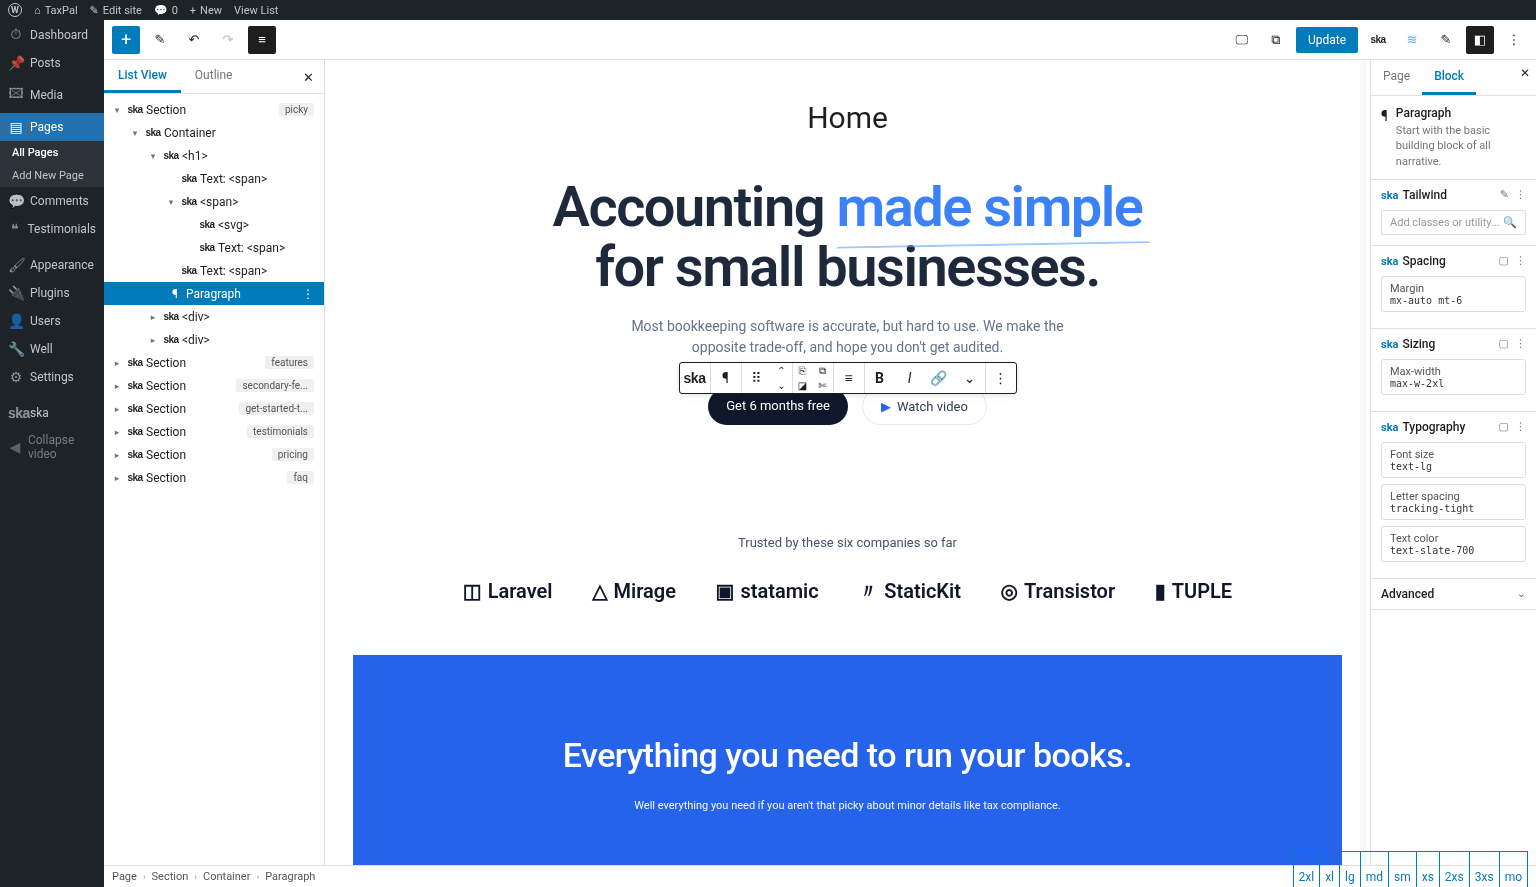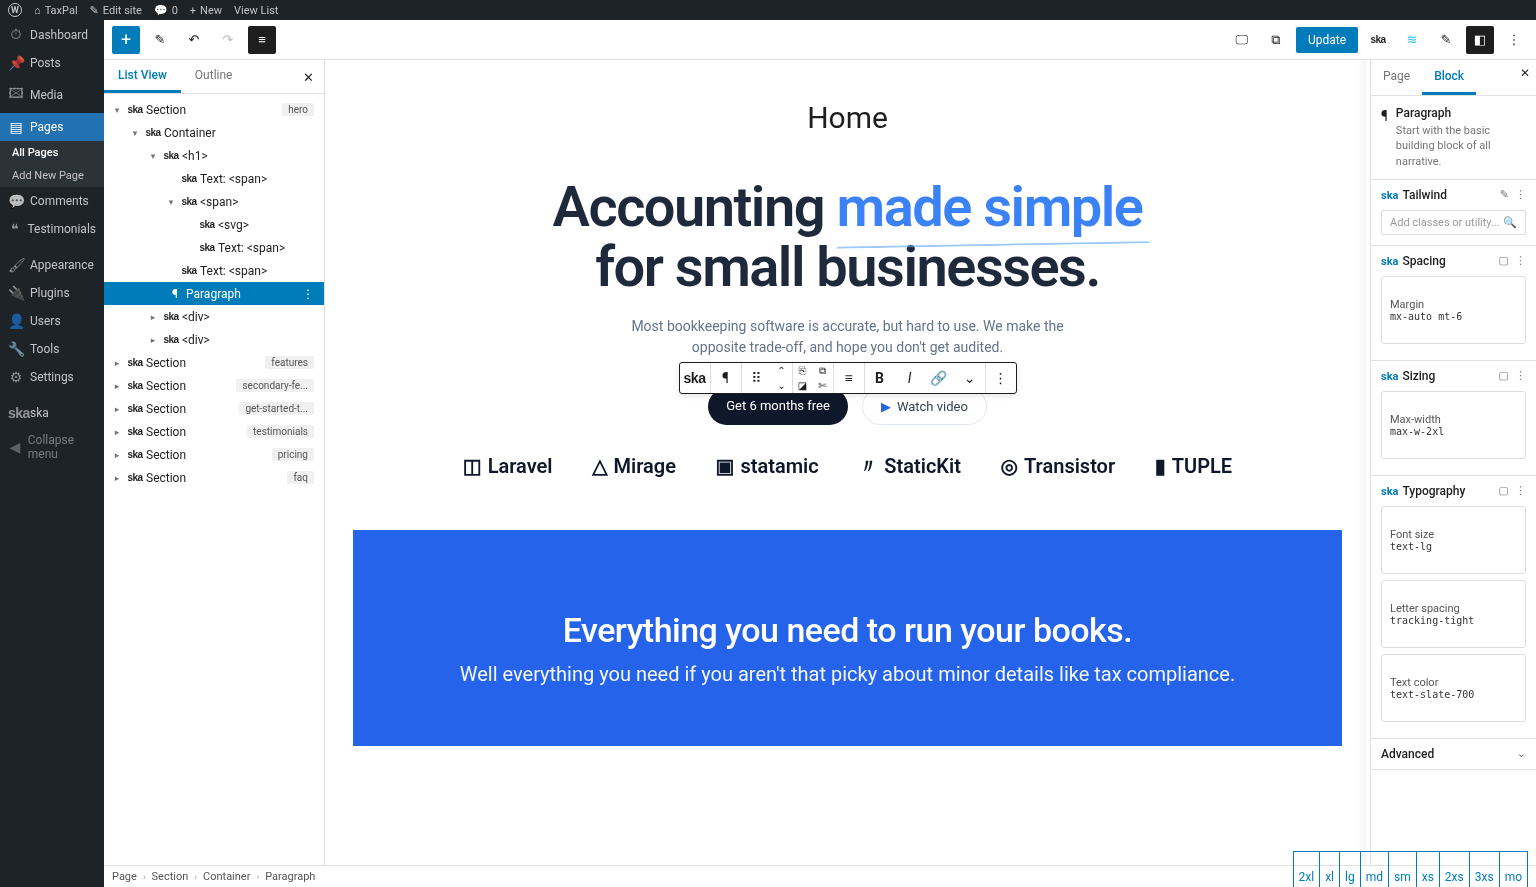--- a/index.html
+++ b/index.html
@@ -58,21 +58,21 @@
 .hero-title .highlight::after { content:''; position:absolute; left:0; right:-8px; bottom:-6px; height:12px; border-bottom:2px solid #60a5fa; border-radius:50% 50% 0 0 / 100% 100% 0 0; transform:rotate(-1deg); opacity:0.6;}
 .hero-sub { font-size: 14px; color: #64748b; text-align: center; max-width: 440px; margin: 18px auto 0; line-height:1.5; }
 .hero-buttons { display: flex; gap: 14px; justify-content: center; margin-top: 30px; }
 .btn-dark { background: #0f172a; color: #fff; padding: 10px 18px; border-radius: 20px; font-size: 13px; }
 .btn-outline { border: 1px solid #e2e8f0; padding: 10px 18px; border-radius: 20px; font-size: 13px; display:flex; align-items:center; gap:6px; color:#334155;}
 .trusted { text-align: center; font-size: 13px; color: #475569; margin-top: 110px; }
 .logos { display: flex; justify-content: space-around; align-items: center; margin-top: 28px; padding: 0 30px; color:#0f172a;}
 .logo-item { font-size: 20px; font-weight: 600; display:flex; align-items:center; gap:6px;}
 .blue-section { background: #2563eb; margin: 50px -60px 0; padding: 80px 60px 60px; text-align: center; color: #fff; }
 .blue-title { font-size: 34px; font-weight: 500; letter-spacing:-0.5px;}
-.blue-sub { font-size: 20px; margin-top: 12px; opacity: 0.95; }
+.blue-sub { font-size: 11px; margin-top: 24px; opacity: 0.95; }
 
 
 .block-toolbar { position: absolute; left: 50%; transform: translateX(-50%); top: 302px; display: flex; background: #fff; border: 1px solid #1e1e1e; border-radius: 3px; box-shadow: 0 2px 6px rgba(0,0,0,0.1); }
 .toolbar-group { display: flex; border-right: 1px solid #ddd; }
 .toolbar-group:last-child { border-right: none; }
 .toolbar-btn { width: 30px; height: 30px; display: flex; align-items: center; justify-content: center; cursor: pointer; font-size:14px;}
 .toolbar-btn-sm { width:20px; height:15px; font-size:10px;}
 .toolbar-stack { display:flex; flex-direction:column; justify-content:center;}
 
 
@@ -84,21 +84,21 @@
 .block-card { padding: 10px 10px; border-bottom: 1px solid #e0e0e0; display:flex; gap:8px; align-items:flex-start;}
 .block-card-icon { font-size:14px; padding-top:2px;}
 .block-card-body { flex:1;}
 .block-card-title { font-weight: 500; font-size:12px; margin-bottom:3px;}
 .block-card-desc { font-size: 11px; color: #757575; line-height:1.4;}
 .panel-section { border-bottom: 1px solid #e0e0e0; }
 .panel-header { display: flex; align-items: flex-start; justify-content: space-between; padding: 8px 10px; font-size: 12px; font-weight: 500; }
 .panel-header-icons { display: flex; gap: 6px; color:#757575; font-size:11px;}
 .panel-body { padding: 0 10px 10px; }
 .input-addclass { width: 100%; border: 1px solid #ddd; padding: 5px 8px; font-size: 11px; border-radius: 2px; color:#999;}
-.prop-box { border: 1px solid #ddd; border-radius: 3px; padding: 21px 8px; margin-bottom:6px;}
+.prop-box { border: 1px solid #ddd; border-radius: 3px; padding: 5px 8px; margin-bottom:6px;}
 .prop-label { font-size: 11px; color: #555; }
 .prop-value { font-family: monospace; font-size: 10px; color: #333; }
 .ska-prefix { color:#007cba; font-weight:bold; font-size:11px; margin-right:4px;}
 
 
 .breadcrumb-bar { position:absolute; bottom:0; left:0; right:0; height:22px; border-top:1px solid #e0e0e0; background:#fff; display:flex; align-items:center; justify-content:space-between; padding:0 8px; font-size:11px; color:#555;}
 .breadcrumb-trail { display:flex; gap:6px; align-items:center;}
 .bc-sep { color:#999; font-size:9px;}
 .bp-buttons { display:flex; gap:0; border:1px solid #007cba;}
 .bp-btn { padding:18px 5px; font-size:12px; border-right:1px solid #007cba; color:#007cba; cursor:pointer;}
@@ -170,34 +170,34 @@
   <div class="admin-menu-item">
       <span class="icon">🔌</span>
       <span>Plugins</span>
     </div>
   <div class="admin-menu-item">
       <span class="icon">👤</span>
       <span>Users</span>
     </div>
   <div class="admin-menu-item">
       <span class="icon">🔧</span>
-      <span>Tools</span>
+      <span>Well</span>
     </div>
   <div class="admin-menu-item">
       <span class="icon">⚙</span>
       <span>Settings</span>
     </div>
   <div style="height:8px"></div>
   <div class="admin-menu-item">
       <span class="icon ska-ico">ska</span>
       <span>ska</span>
     </div>
   <div class="admin-menu-item" style="color:#787c82">
       <span class="icon">◀</span>
-      <span>Collapse menu</span>
+      <span>Collapse video</span>
     </div>
 </div>
 
 <div class="editor">
   <div class="editor-topbar">
     <div class="topbar-left">
       <div class="btn-add">+</div>
       <div class="btn-icon">✎</div>
       <div class="btn-icon">↶</div>
       <div class="btn-icon" style="opacity:0.3">↷</div>
@@ -223,21 +223,21 @@
       <div class="listview-tabs">
         <div class="listview-tab active">List View</div>
         <div class="listview-tab">Outline</div>
         <div class="listview-close">✕</div>
       </div>
       <div class="listview-tree">
         <div class="tree-row" style="padding-left:6px">
             <span class="tree-toggle">▾</span>
             <span class="tree-icon ska-ico">ska</span>
             <span class="tree-label">Section</span>
-            <span class="tree-badge">hero</span>
+            <span class="tree-badge">picky</span>
           </div>
         <div class="tree-row" style="padding-left:24px">
             <span class="tree-toggle">▾</span>
             <span class="tree-icon ska-ico">ska</span>
             <span class="tree-label">Container</span>
           </div>
         <div class="tree-row" style="padding-left:42px">
             <span class="tree-toggle">▾</span>
             <span class="tree-icon ska-ico">ska</span>
             <span class="tree-label">&lt;h1&gt;</span>
@@ -325,20 +325,21 @@
           <span>for small businesses.</span>
         </h2>
         <p class="hero-sub">Most bookkeeping software is accurate, but hard to use. We make the opposite trade-off, and hope you don't get audited.</p>
         <div class="hero-buttons">
           <div class="btn-dark">Get 6 months free</div>
           <div class="btn-outline">
               <span style="color:#2563eb">▶</span>
               <span>Watch video</span>
             </div>
         </div>
+        <div class="trusted">Trusted by these six companies so far</div>
         <div class="logos">
           <div class="logo-item">
               <span>◫</span>
               <span>Laravel</span>
             </div>
           <div class="logo-item">
               <span>△</span>
               <span>Mirage</span>
             </div>
           <div class="logo-item">

